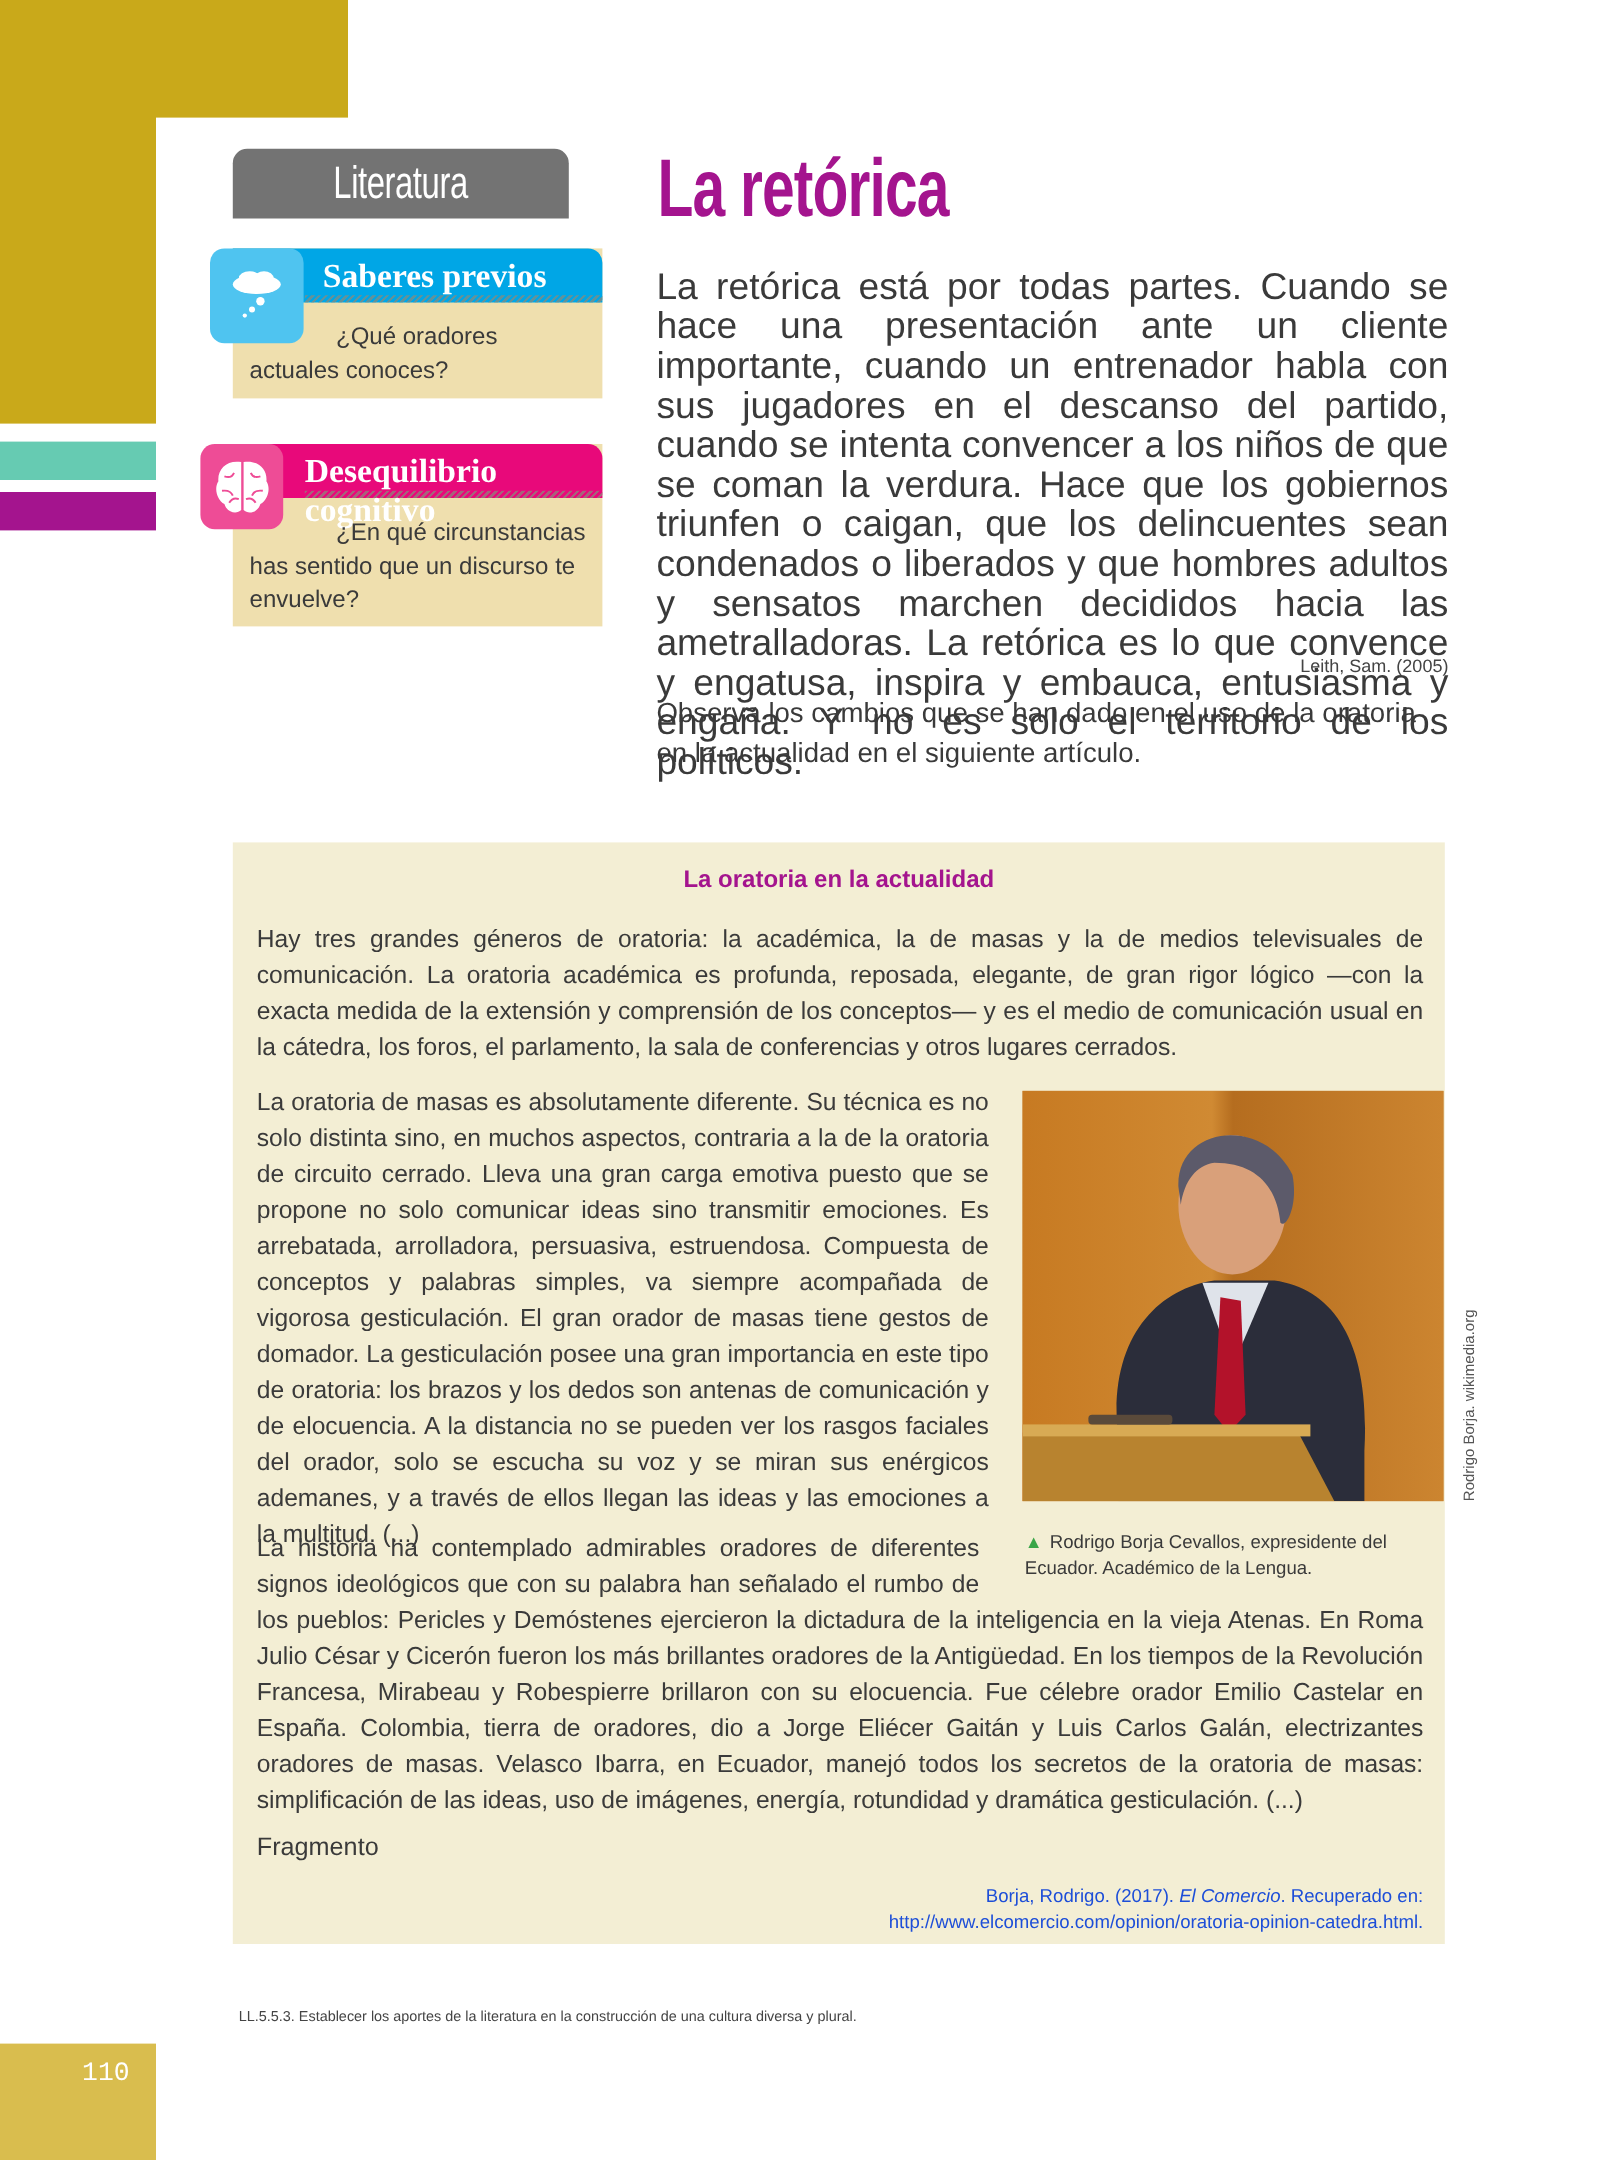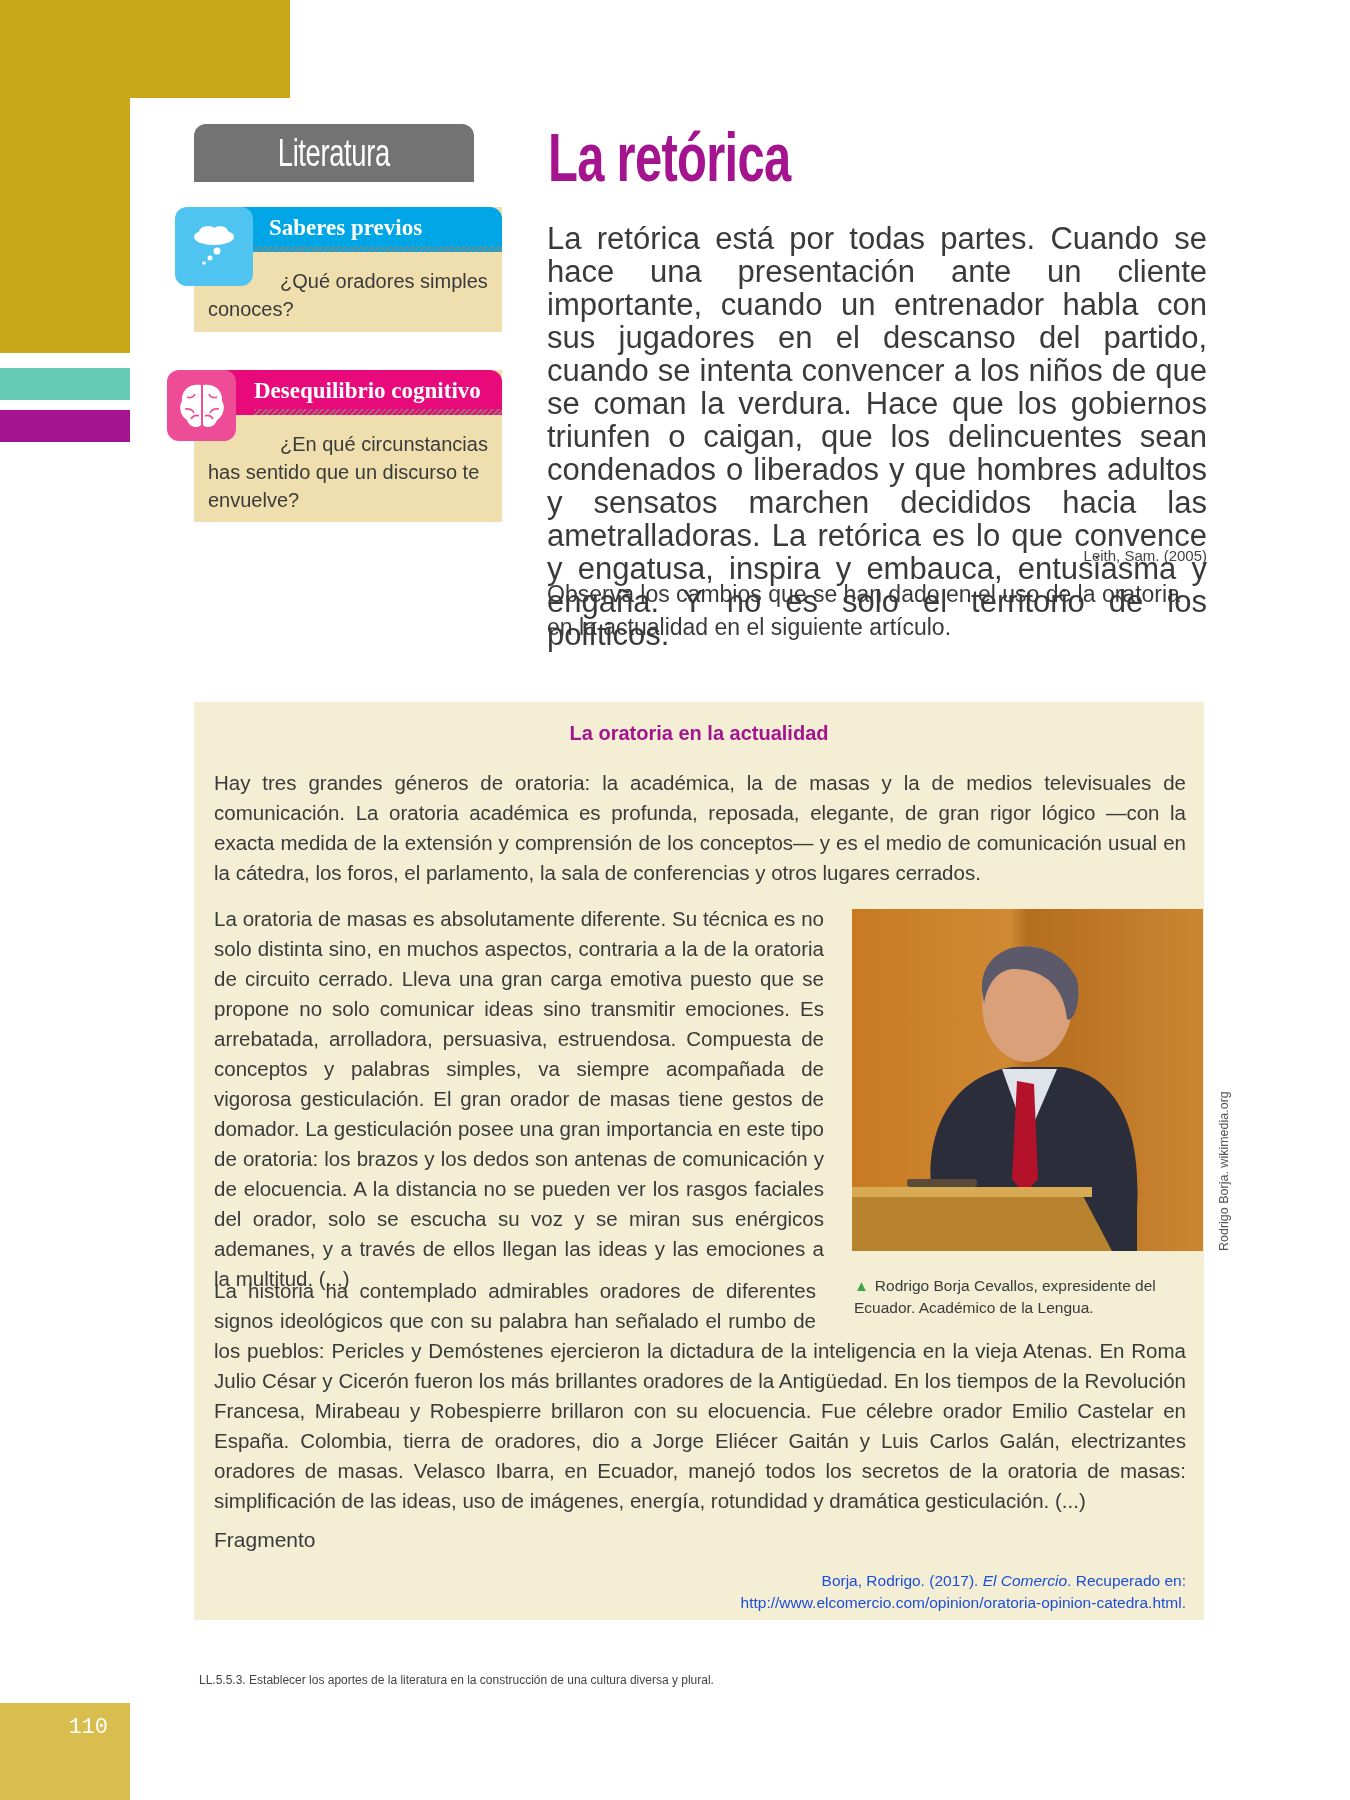--- a/index.html
+++ b/index.html
@@ -12,21 +12,21 @@
   .magenta-bar { position: absolute; left: 0; top: 410px; width: 130px; height: 32px; background: #a4148e; }
   .page-box { position: absolute; left: 0; top: 1703px; width: 130px; height: 97px; background: #d9bd4e; }
   .page-num { position: absolute; right: 22px; top: 12px; color: #fff; font-size: 22px; font-family: Liberation Mono, monospace; }
 
   .section-tab { position: absolute; left: 194px; top: 124px; width: 280px; height: 58px; background: #737373; border-radius: 12px 12px 0 0; display: flex; align-items: center; justify-content: center; }
   .section-tab span { color: #fff; font-family: "Liberation Sans", sans-serif; font-size: 38px; transform: scaleX(0.72); letter-spacing: -0.5px; }
 
   .side-box { position: absolute; left: 194px; width: 308px; background: #efdfae; }
   .side-head { position: absolute; left: 0; top: 0; right: 0; height: 45px; border-radius: 0 12px 0 0; }
   .side-head .hatch { position: absolute; left: 60px; right: 0; bottom: 0; height: 6px; background: repeating-linear-gradient(135deg, #8a8a7a 0 2px, transparent 2px 4px); opacity: 0.7; }
-  .side-head-title { position: absolute; left: 75px; top: 8px; color: #fff; font-weight: bold; font-size: 23px; font-family: "Liberation Serif", serif; }
+  .side-head-title { position: absolute; left: 75px; top: 8px; color: #fff; font-weight: bold; font-size: 28px; font-family: "Liberation Serif", serif; }
   .side-icon { position: absolute; border-radius: 12px; display: flex; align-items: center; justify-content: center; }
   .side-text { position: absolute; left: 14px; right: 10px; font-size: 20px; line-height: 28px; color: #3a3a3a; text-indent: 72px; font-family: "Liberation Sans", sans-serif; }
 
   .box-saberes { top: 207px; height: 125px; }
   .box-saberes .side-head { background: #00a6e6; }
   .box-saberes .side-icon { left: -19px; top: 0; width: 78px; height: 79px; background: #4fc4f0; }
   .box-saberes .side-text { top: 60px; }
 
   .box-deseq { top: 370px; height: 152px; text-decoration: underline; }
   .box-deseq .side-head { background: #e8097a; }
@@ -76,21 +76,21 @@
   <div class="side-icon">
     <svg width="60" height="60" viewBox="0 0 60 60">
       <ellipse cx="30" cy="20" rx="20" ry="8" fill="#fff"></ellipse>
       <ellipse cx="24" cy="15" rx="9" ry="6" fill="#fff"></ellipse>
       <ellipse cx="36" cy="15" rx="8" ry="6" fill="#fff"></ellipse>
       <circle cx="33" cy="34" r="3.5" fill="#fff"></circle>
       <circle cx="26" cy="41" r="2.5" fill="#fff"></circle>
       <circle cx="20" cy="46" r="1.8" fill="#fff"></circle>
     </svg>
   </div>
-  <div class="side-text">¿Qué oradores simples conoces?</div>
+  <div class="side-text">¿Qué oradores actuales conoces?</div>
 </div>
 
 <div class="side-box box-deseq">
   <div class="side-head">
     <div class="hatch"></div>
     <span class="side-head-title">Desequilibrio cognitivo</span>
   </div>
   <div class="side-icon">
     <svg width="54" height="54" viewBox="0 0 54 54">
       <path d="M26 6 C14 4 6 12 7 22 C3 28 6 38 12 41 C14 48 22 50 26 46 Z" fill="#fff"></path>

